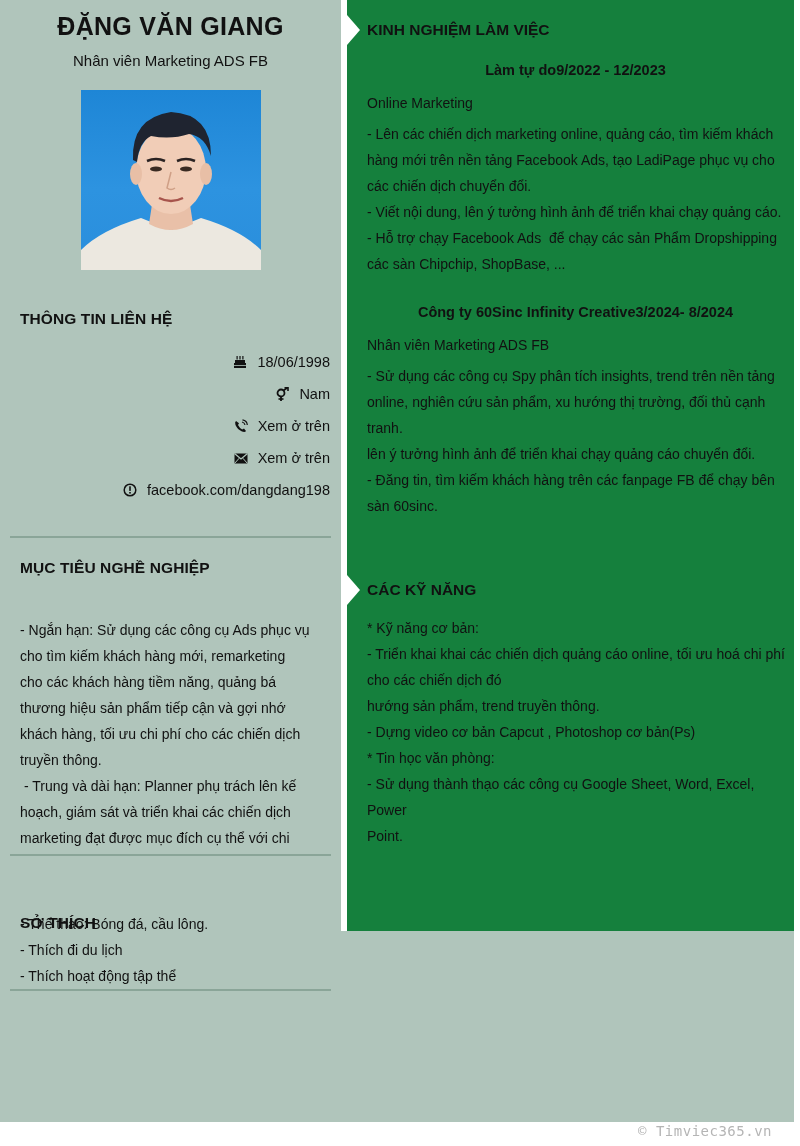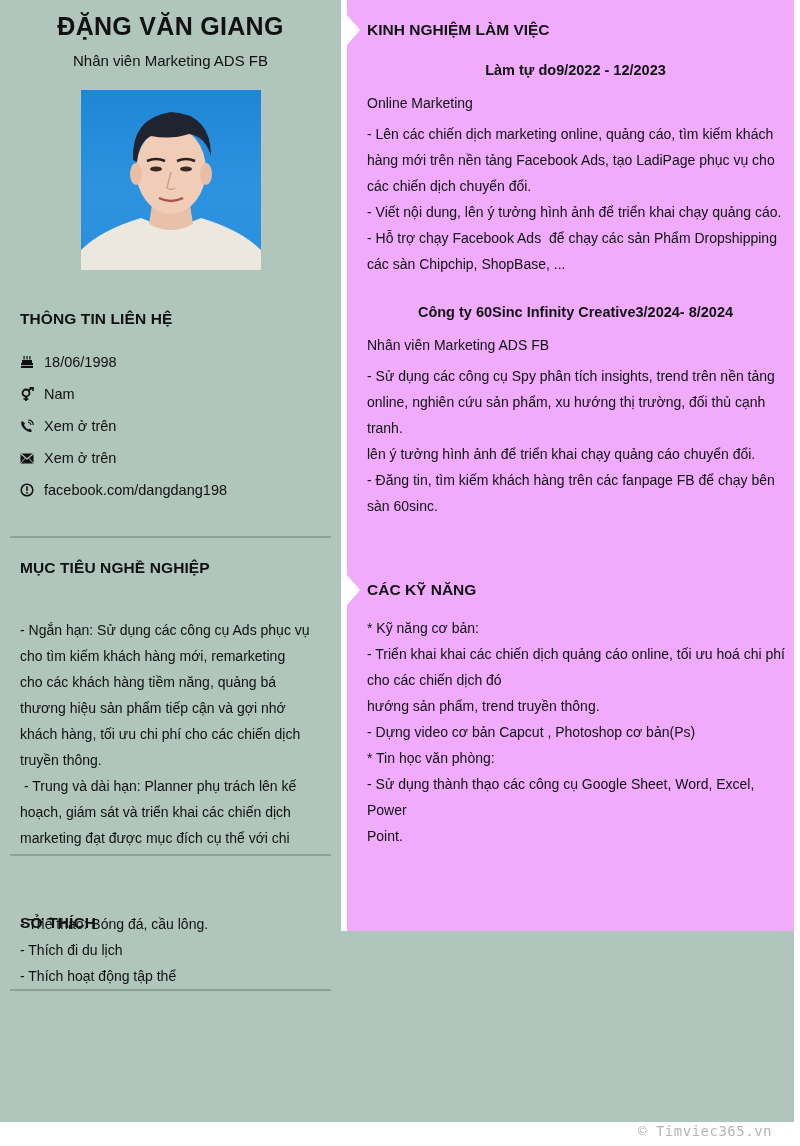--- a/index.html
+++ b/index.html
@@ -12,31 +12,31 @@
   .left { position: absolute; left: 0; top: 0; width: 341px; }
   .name { position: absolute; left: 0; width: 341px; top: 12px; text-align: center; font-size: 25px; font-weight: bold; letter-spacing: 0.3px; }
   .title { position: absolute; left: 0; width: 341px; top: 52px; text-align: center; font-size: 15px; }
   .photo { position: absolute; left: 81px; top: 90px; width: 180px; height: 180px; background: linear-gradient(180deg, #1e86d6 0%, #2d93e0 55%, #2a8edc 100%); overflow: hidden; }
   .photo svg { display: block; }
 
   .sec-title { position: absolute; left: 20px; font-size: 15.5px; font-weight: bold; letter-spacing: 0.1px; }
   .divider { position: absolute; left: 10px; width: 321px; height: 2px; background: #8aa598; }
 
   .contact { position: absolute; left: 20px; top: 346px; width: 310px; }
-  .contact-row { display: flex; align-items: center; height: 32px; font-size: 14.5px; }
+  .contact-row { display: flex; align-items: center; height: 32px; font-size: 14.5px; justify-content: flex-end; }
   .contact-row .ic { width: 24px; height: 16px; display: flex; align-items: center; justify-content: flex-start; }
   .contact-row .ic svg { width: 14px; height: 14px; }
 
   .body-text { font-size: 14px; line-height: 26px; }
   .objective { position: absolute; left: 20px; top: 594px; width: 300px; margin-top: 23px; }
   .hobbies { position: absolute; left: 20px; top: 911px; width: 300px; }
 
   
   .right-stripe { position: absolute; left: 341px; top: 0; width: 6px; height: 931px; background: #ffffff; }
-  .right { position: absolute; left: 347px; top: 0; width: 447px; height: 931px; background: #f0abfc; }
+  .right { position: absolute; left: 347px; top: 0; width: 447px; height: 931px; background: #15803d; }
   .arrow { position: absolute; left: 0; width: 0; height: 0; border-top: 15px solid transparent; border-bottom: 15px solid transparent; border-left: 13px solid #ffffff; }
   .r-title { position: absolute; left: 20px; font-size: 15.5px; font-weight: bold; }
   .job-head { position: absolute; left: 20px; width: 417px; display: flex; justify-content: center; font-size: 14.5px; font-weight: bold; }
   .job-role { position: absolute; left: 20px; font-size: 14px; }
   .job-desc { position: absolute; left: 20px; width: 425px; font-size: 14px; line-height: 26px; }
   .skills { position: absolute; left: 20px; top: 615px; width: 425px; font-size: 14px; line-height: 26px; }
 
   .watermark { position: absolute; right: 28px; top: 1123px; font-family: "DejaVu Sans Mono", "Liberation Mono", monospace; font-size: 14px; color: #b5b5b5; letter-spacing: 0.5px; }
 </style>
 </head>

